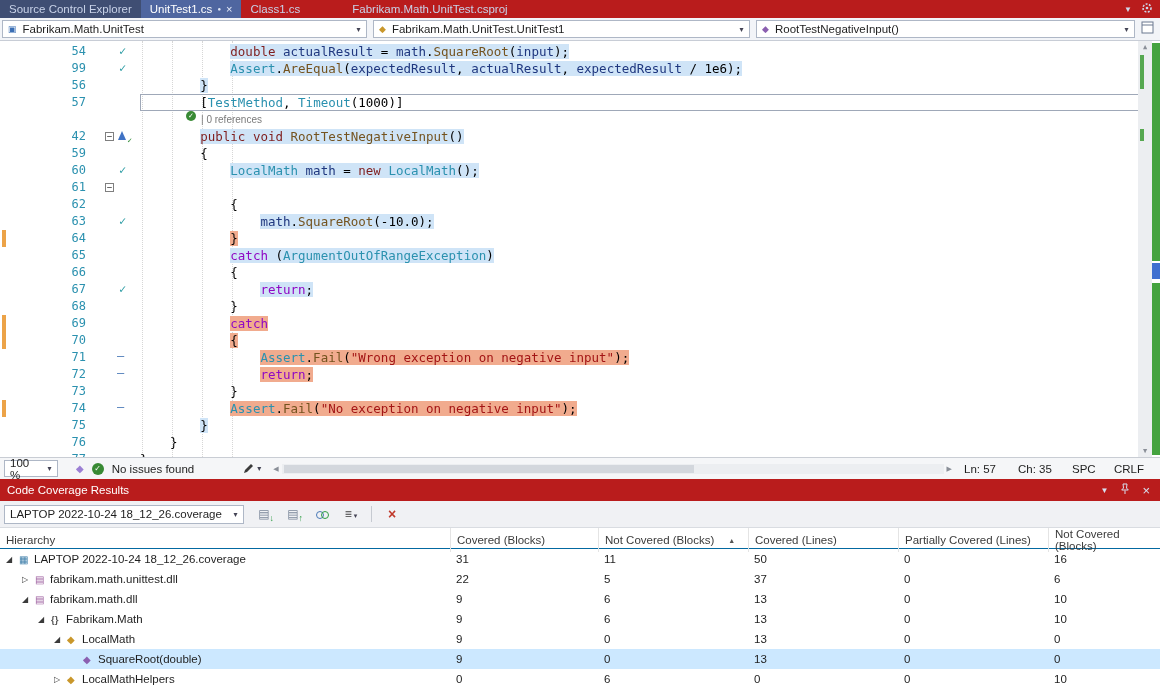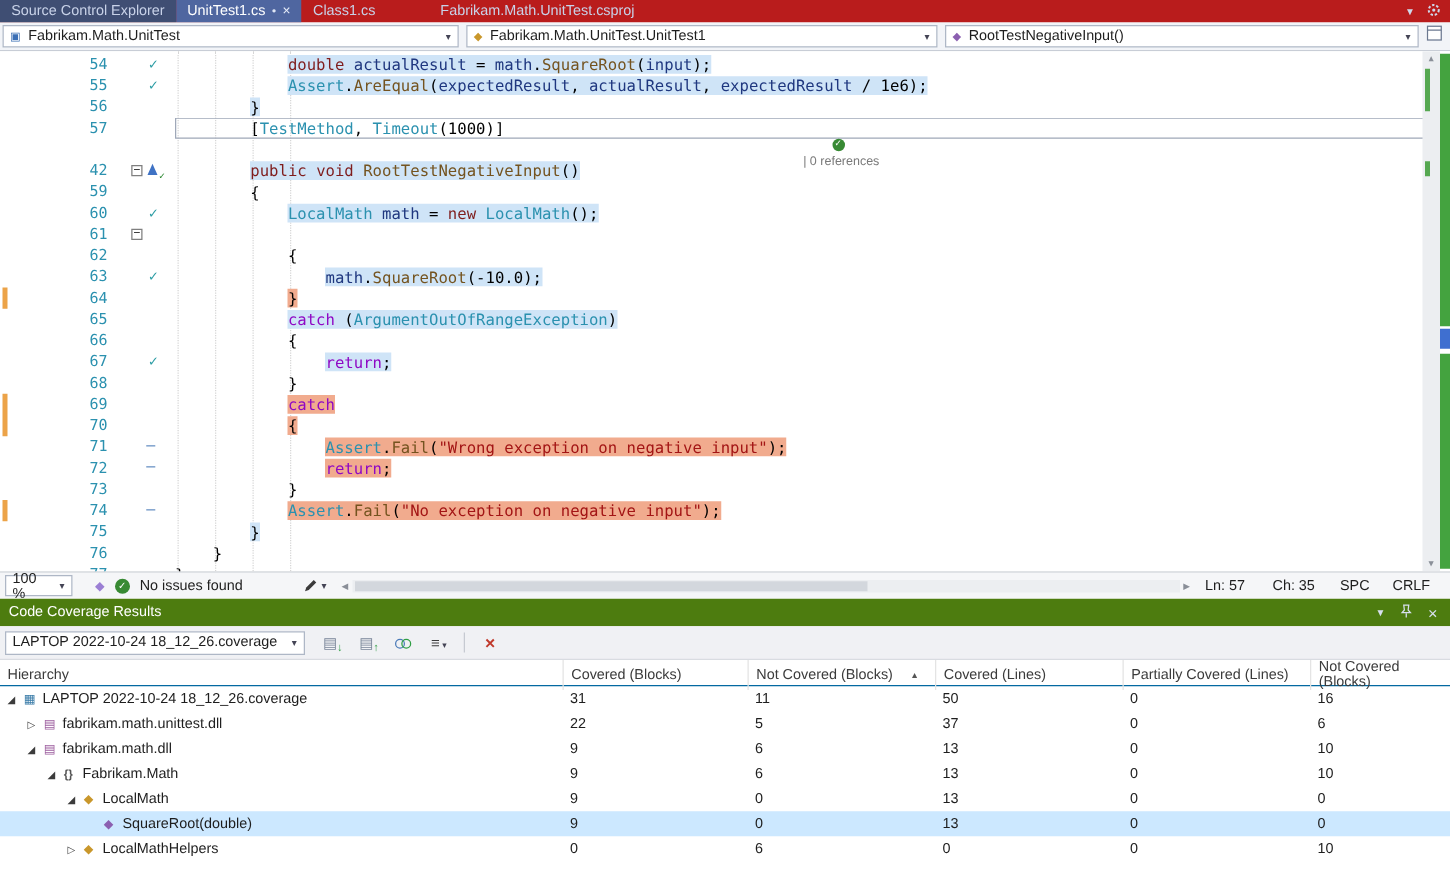--- a/index.html
+++ b/index.html
@@ -42,21 +42,21 @@
   .hl.uncovered{background:#f1ab8e;}
   .kw{color:#7f1d1d;} .ct{color:#8f08c4;} .ty{color:#2b91af;} .m{color:#74531f;}
   .loc{color:#1f377f;} .st{color:#a31515;} .nu{color:#000;} .pl{color:#000;}
   .colbox{position:absolute;left:15px;top:4px;width:9px;height:9px;border:1px solid #7f7f7f;background:#fff;
           font-size:9px;line-height:7px;text-align:center;color:#333;box-sizing:border-box;}
   .gcheck{position:absolute;left:29px;color:#2d9da5;font-size:12px;}
   .gdash{position:absolute;left:27px;top:-1px;color:#4a7ab8;font-size:12px;}
   .tmark{position:absolute;left:27px;top:2px;width:13px;height:13px;}
   .tmark .fl{position:absolute;left:1px;top:1px;width:0;height:0;border-left:4px solid transparent;border-right:4px solid transparent;border-bottom:9px solid #3f72c4;}
   .tmark .tk{position:absolute;right:-2px;bottom:-2px;font-size:8px;line-height:8px;color:#2f8a34;font-weight:bold;}
-  .lcode.codelens{font-family:"Liberation Sans",sans-serif;font-size:10px;color:#7a7a7a;display:flex;align-items:center;padding-left:46px;white-space:normal;flex-direction:column;}
+  .lcode.codelens{font-family:"Liberation Sans",sans-serif;font-size:10px;color:#7a7a7a;display:flex;align-items:flex-start;padding-left:46px;white-space:normal;}
   .clcheck{width:10px;height:10px;border-radius:50%;background:#388a34;color:#fff;font-size:7px;line-height:10px;text-align:center;margin-right:5px;flex:none;}
 
   .vscroll{position:absolute;right:8px;top:0;bottom:0;width:14px;background:#eceef1;z-index:2;}
   .sarr{position:absolute;left:0;right:0;text-align:center;font-size:7px;color:#8a8f98;}
   .sarr.up{top:2px;} .sarr.dn{bottom:2px;}
   .vtick{position:absolute;left:2px;width:4px;background:#56a851;}
   .annstrip{position:absolute;right:0;top:0;bottom:0;width:8px;background:#fff;z-index:2;}
   .ann{position:absolute;left:0;right:0;}
   .ann.g1{top:2px;height:218px;background:#44a33f;}
   .ann.bl{top:222px;height:16px;background:#3f6fd0;}
@@ -73,21 +73,21 @@
   .hscroll{flex:1;display:flex;align-items:center;gap:3px;padding:0 4px;}
   .harrow{font-size:7px;color:#8a8f98;}
   .htrack{flex:1;height:10px;background:#eceef1;position:relative;}
   .hthumb{position:absolute;left:2px;top:1px;bottom:1px;width:62%;background:#d3d7dd;}
   .posinfo{display:flex;flex:none;margin-right:4px;}
   .posinfo span{display:inline-block;}
   .pi-ln{width:54px;} .pi-ch{width:54px;} .pi-spc{width:42px;} .pi-eol{width:38px;}
 
   
   .panel{flex:1;display:flex;flex-direction:column;background:#fff;min-height:0;}
-  .ptitle{height:22px;background:#4d7c0f;color:#fff;display:flex;align-items:center;font-size:11.5px;padding-left:7px;flex:none;}
+  .ptitle{height:22px;background:#b91c1c;color:#fff;display:flex;align-items:center;font-size:11.5px;padding-left:7px;flex:none;}
   .pticons{margin-left:auto;display:flex;gap:12px;padding-right:10px;align-items:center;color:#d8e0f0;}
   .pticons .pchev{font-size:8px;}
   .pticons .pclose{font-size:13px;line-height:13px;}
   .ptoolbar{height:26px;background:#f0f1f4;display:flex;align-items:center;gap:11px;padding:0 4px;border-bottom:1px solid #d9dce1;flex:none;}
   .covcombo{width:240px;height:19px;flex:none;}
   .tbicon{width:18px;text-align:center;position:relative;font-size:12px;color:#7a8699;flex:none;}
   .tbicon .ovr{position:absolute;right:-1px;bottom:-2px;font-size:9px;font-weight:bold;color:#2f9e44;}
   .ring{display:inline-block;width:6px;height:6px;border-radius:50%;border:1.5px solid #4a7ab8;vertical-align:middle;}
   .ring.g{border-color:#2f9e44;margin-left:-3px;}
   .colglyph{color:#3b3b3b;font-size:12px;}
@@ -177,21 +177,21 @@
         <div class="eline">
           <div class="chg"></div>
           <div class="lnum">54</div>
           <div class="lmar">
             <span class="gcheck">✓</span>
           </div>
           <div class="lcode"><span class="ind">            </span><span class="hl covered"><span class="kw">double</span><span class="pl"> </span><span class="loc">actualResult</span><span class="pl"> = </span><span class="loc">math</span><span class="pl">.</span><span class="m">SquareRoot</span><span class="pl">(</span><span class="loc">input</span><span class="pl">);</span></span></div>
         </div>
         <div class="eline">
           <div class="chg"></div>
-          <div class="lnum">55</div>
+          <div class="lnum">99</div>
           <div class="lmar">
             <span class="gcheck">✓</span>
           </div>
           <div class="lcode"><span class="ind">            </span><span class="hl covered"><span class="ty">Assert</span><span class="pl">.</span><span class="m">AreEqual</span><span class="pl">(</span><span class="loc">expectedResult</span><span class="pl">, </span><span class="loc">actualResult</span><span class="pl">, </span><span class="loc">expectedResult</span><span class="pl"> / </span><span class="nu">1e6</span><span class="pl">);</span></span></div>
         </div>
         <div class="eline">
           <div class="chg"></div>
           <div class="lnum">56</div>
           <div class="lmar"></div>
           <div class="lcode"><span class="ind">        </span><span class="hl covered"><span class="pl">}</span></span></div>

